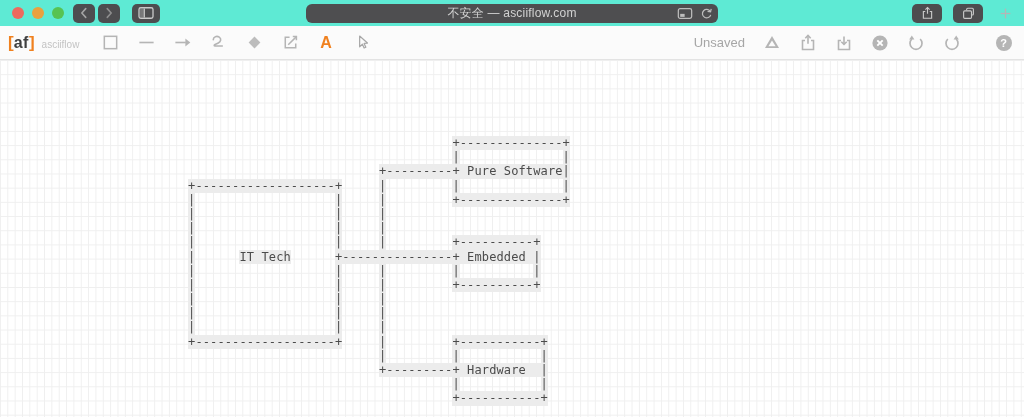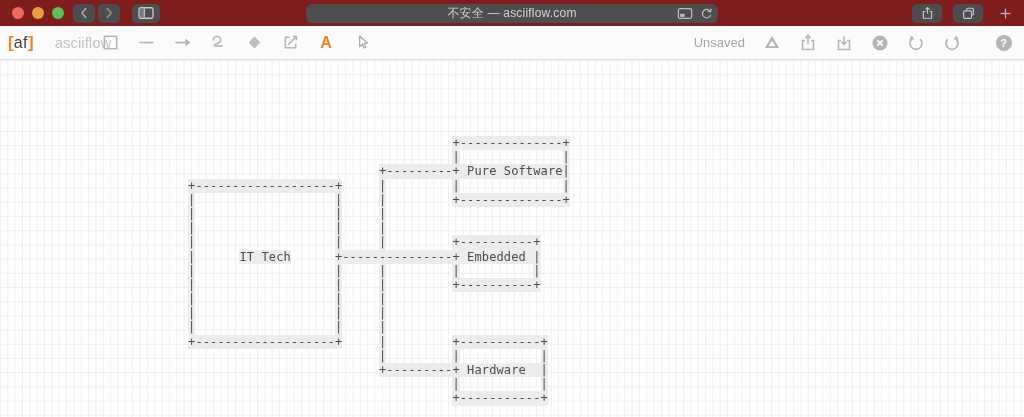--- a/index.html
+++ b/index.html
@@ -1,40 +1,40 @@
 <!DOCTYPE html>
 <html><head>
 <meta charset="utf-8">
 <style>
   * { margin:0; padding:0; box-sizing:border-box; }
   html,body { width:1024px; height:417px; overflow:hidden; background:#fff;
               font-family:"Liberation Sans", sans-serif; }
   .app { width:1024px; height:417px; display:flex; flex-direction:column; }
 
   
-  .titlebar { height:26px; background:#7f1d1d; display:flex; align-items:center;
+  .titlebar { height:26px; background:#5eead4; display:flex; align-items:center;
               position:relative; flex:0 0 26px; padding:0 8px; }
   .lights { display:flex; align-items:center; gap:8px; padding:0 6px 0 4px; }
   .light { width:12px; height:12px; border-radius:50%; display:inline-block; }
   .tbtn { border:none; background:#4d4d4f; border-radius:5px; height:19px; min-width:22px;
           display:flex; align-items:center; justify-content:center; margin-left:3px; cursor:default; padding:0 3px;}
   .tbtn.ghost { background:transparent; }
   .pill { position:absolute; left:50%; transform:translateX(-50%); top:3.5px; width:412px; height:19px;
           background:#4e4e50; border-radius:6px; display:flex; align-items:center; justify-content:center; }
   .addr { font-size:12px; color:#d2d2d2; letter-spacing:.2px; }
   .pillicons { position:absolute; right:5px; top:0; height:19px; display:flex; align-items:center; gap:7px; }
   .tright { margin-left:auto; display:flex; align-items:center; gap:8px; }
 
   
   .toolbar { height:34px; flex:0 0 34px; background:#fbfbfb; border-bottom:1px solid #e3e3e3;
              display:flex; align-items:center; padding:0 8px; }
   .logo { display:flex; align-items:baseline; width:86px; }
   .logo .br { color:#f0811f; font-weight:bold; font-size:17px; }
-  .logo .af { color:#3f3f3f; font-weight:normal; font-size:16px; letter-spacing:.5px; }
-  .logo .sub { color:#c3c3c3; font-size:15px; margin-left:21px; }
+  .logo .af { color:#3f3f3f; font-weight:bold; font-size:16px; letter-spacing:.5px; }
+  .logo .sub { color:#c3c3c3; font-size:10px; margin-left:7px; }
   .tools { display:flex; align-items:center; gap:8px; margin-left:2px; }
   .tool { width:28px; height:28px; border:none; background:transparent; display:flex;
           align-items:center; justify-content:center; cursor:default; border-radius:4px; }
   .glyphA { font-size:16px; font-weight:bold; color:#f0811f; line-height:1; }
   .spacer { flex:1; }
   .status { font-size:13px; color:#a6a6a6; margin-right:16px;text-align:right; }
   .actions { display:flex; align-items:center; gap:15px; }
   .act { width:21px; height:21px; border:none; background:transparent; display:flex;
          align-items:center; justify-content:center; cursor:default; }
   .helpwrap { margin-left:31px; margin-right:2px; }

